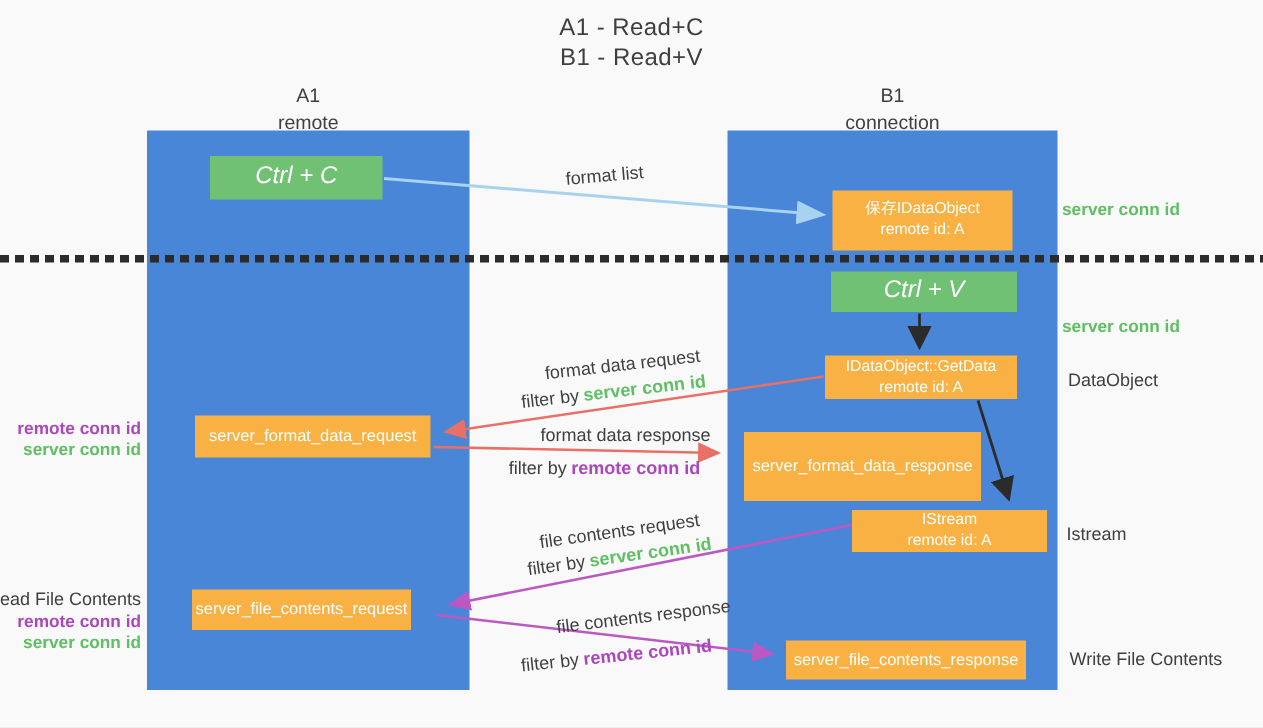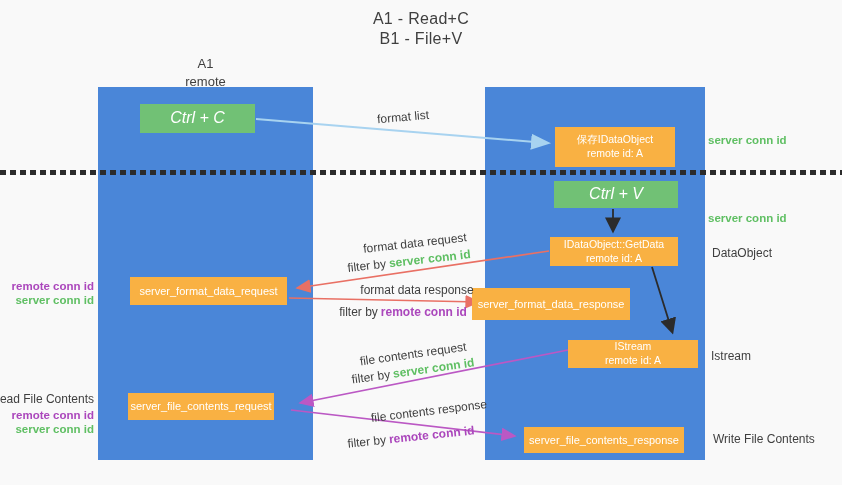--- a/index.html
+++ b/index.html
@@ -44,26 +44,30 @@
   .mf-mag{fill:var(--c-arrow_magenta);}
   .mf-black{fill:var(--c-arrow_black);}
 </style>
 </head>
 <body>
 
 <div class="canvas">
 
   <div class="title">
     <div>A1 - Read+C</div>
-    <div>B1 - File+V</div>
+    <div>B1 - Read+V</div>
   </div>
 
   <div class="lane-header a">
     <div>A1</div>
     <div>remote</div>
+  </div>
+  <div class="lane-header b">
+    <div>B1</div>
+    <div>connection</div>
   </div>
 
   <div class="lane lane-a"></div>
   <div class="lane lane-b"></div>
 
   <div class="dotted-line"></div>
 
   <svg class="arrows" viewBox="0 0 842 485">
     <defs>
       <marker id="mBlue" markerWidth="10" markerHeight="8" refX="8" refY="4" orient="auto">
@@ -98,21 +102,21 @@
   <div class="node green" style="left:554px;top:181px;width:124px;height:27px;">
     <span>Ctrl + V</span>
   </div>
   <div class="node orange two-line" style="left:550px;top:237px;width:128px;height:29px;">
     <div>IDataObject::GetData</div>
     <div>remote id: A</div>
   </div>
   <div class="node orange" style="left:130px;top:277px;width:157px;height:28px;">
     <span>server_format_data_request</span>
   </div>
-  <div class="node orange" style="left:472px;top:288px;width:158px;height:32px;">
+  <div class="node orange" style="left:496px;top:288px;width:158px;height:46px;">
     <span>server_format_data_response</span>
   </div>
   <div class="node orange two-line" style="left:568px;top:340px;width:130px;height:28px;">
     <div>IStream</div>
     <div>remote id: A</div>
   </div>
   <div class="node orange" style="left:128px;top:393px;width:146px;height:27px;">
     <span>server_file_contents_request</span>
   </div>
   <div class="node orange" style="left:524px;top:427px;width:160px;height:26px;">

